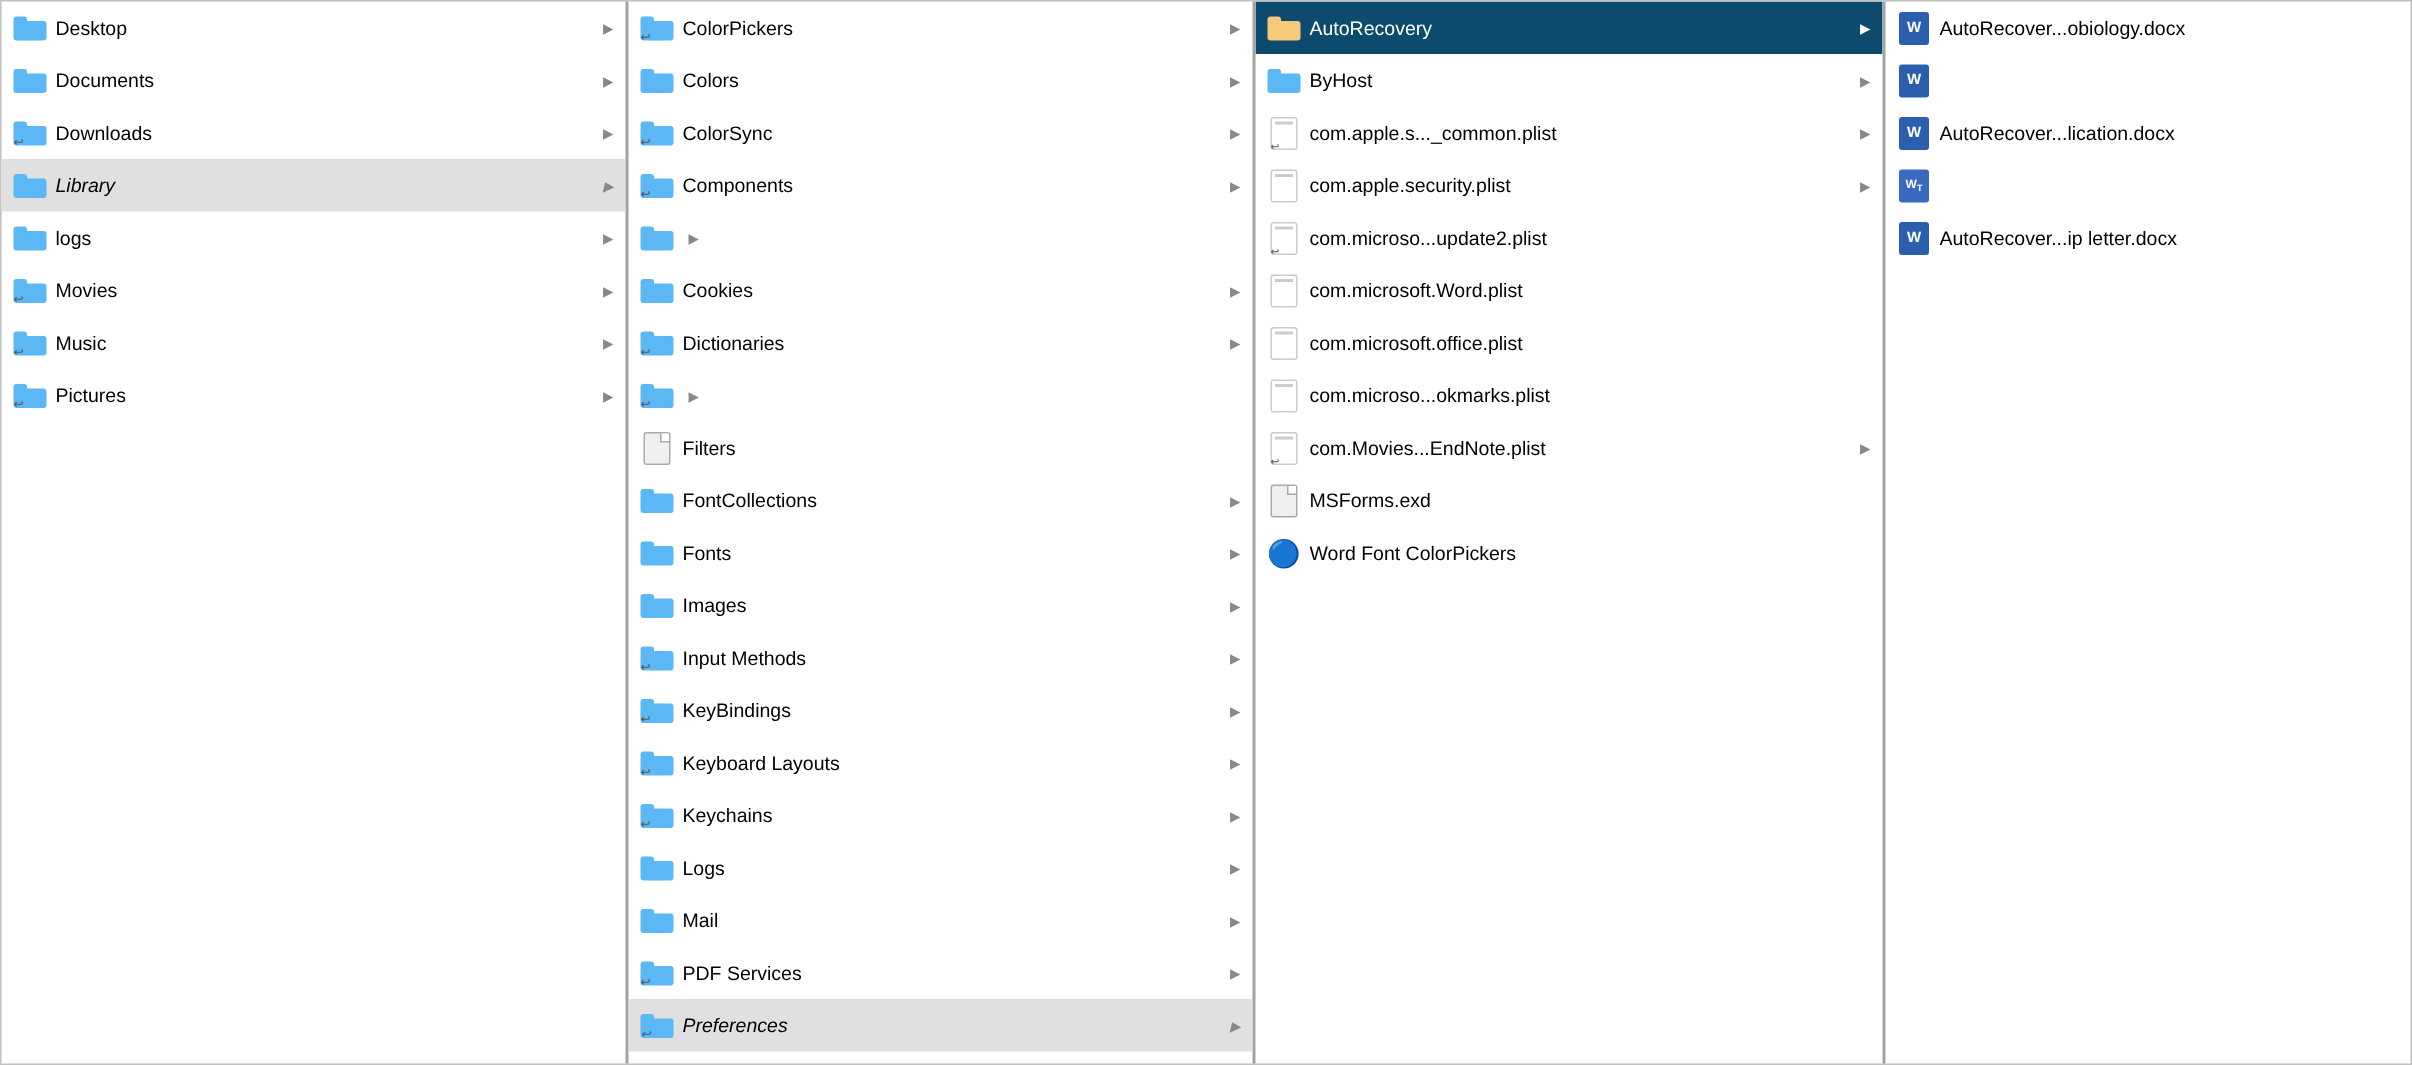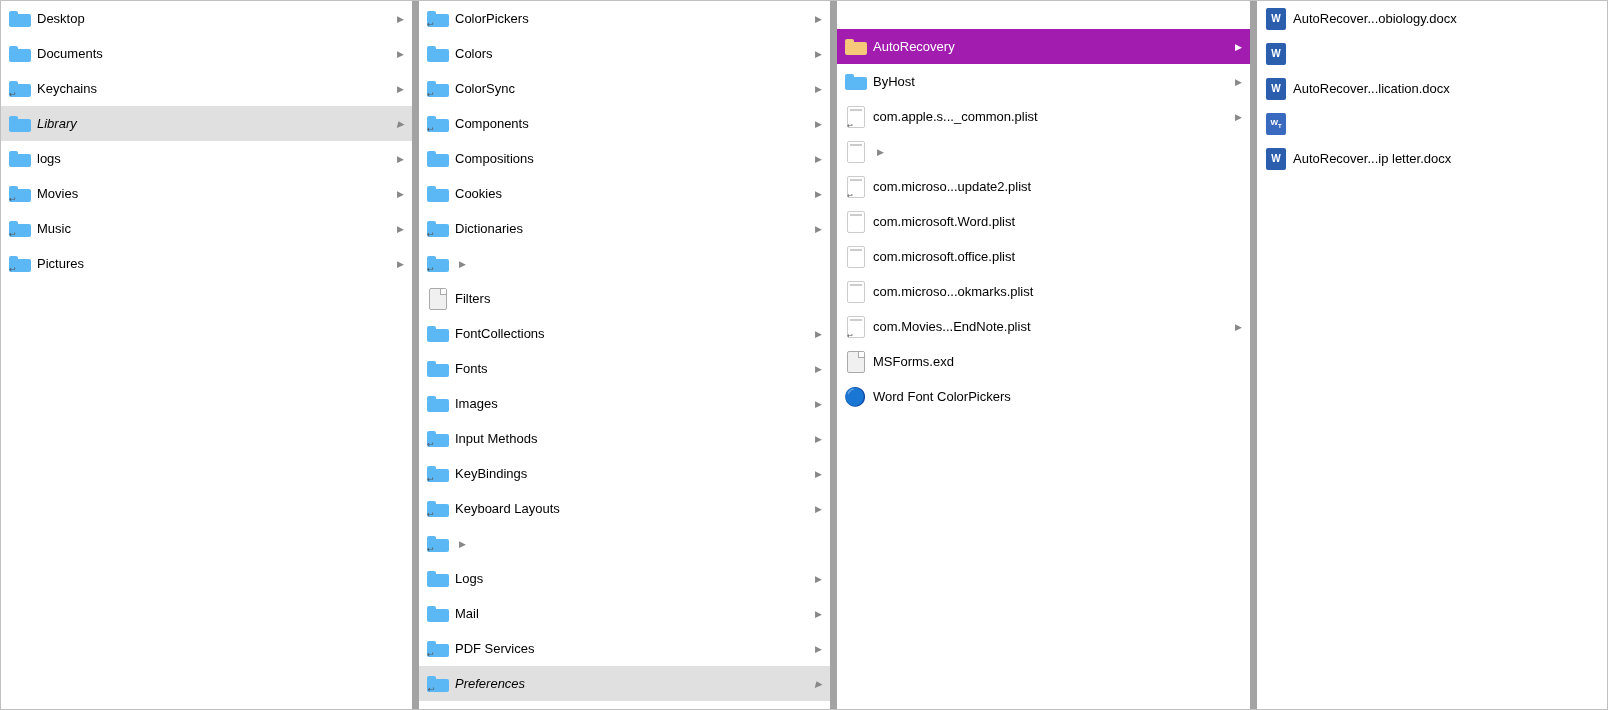--- a/index.html
+++ b/index.html
@@ -14,21 +14,21 @@
       display: flex;
       width: 1608px;
       height: 710px;
       background: #ffffff;
       border: 1px solid #c0c0c0;
     }
     .column {
       display: flex;
       flex-direction: column;
       height: 100%;
-      border-right: 7px solid #a3a3a3;
+      border-right: 2px solid #a3a3a3;
       overflow-y: auto;
       overflow-x: hidden;
       min-width: 0;
     }
     .column-1 { width: 418px; }
     .column-2 { width: 418px; }
     .column-3 { width: 420px; }
     .column-4 { width: 352px; flex: 1; border-right: none; }
 
     .row {
@@ -149,23 +149,22 @@
     .column::-webkit-scrollbar-track { background: transparent; }
     .column::-webkit-scrollbar-thumb { background: #c0c0c0; border-radius: 3px; }
 
     
     .row.highlighted {
       background: #e0e0e0;
       font-style: italic;
     }
     
     .row.orange-selected {
-      background: #a21caf;
+      background: #0c4a6e;
       color: white;
-      margin-top: 28px;
     }
     .row.orange-selected .chevron { color: white; }
   </style>
 </head>
 <body>
 
 <div class="finder-window">
 
   <div class="column column-1">
     <div class="row">
@@ -182,204 +181,204 @@
       <span class="label">Documents</span>
       <span class="chevron">▶</span>
     </div>
     <div class="row">
       <div class="icon">
         <div style="position:relative;width:22px;height:16px;">
           <div class="folder-icon"></div>
           <div style="position:absolute;bottom:-2px;left:0;font-size:8px;color:#555;">↩</div>
         </div>
       </div>
+      <span class="label">Downloads</span>
+      <span class="chevron">▶</span>
+    </div>
+    <div class="row highlighted">
+      <div class="icon">
+          <div class="folder-icon"></div>
+        </div>
+      <span class="label">Library</span>
+      <span class="chevron">▶</span>
+    </div>
+    <div class="row">
+      <div class="icon">
+          <div class="folder-icon"></div>
+        </div>
+      <span class="label">logs</span>
+      <span class="chevron">▶</span>
+    </div>
+    <div class="row">
+      <div class="icon">
+        <div style="position:relative;width:22px;height:16px;">
+          <div class="folder-icon"></div>
+          <div style="position:absolute;bottom:-2px;left:0;font-size:8px;color:#555;">↩</div>
+        </div>
+      </div>
+      <span class="label">Movies</span>
+      <span class="chevron">▶</span>
+    </div>
+    <div class="row">
+      <div class="icon">
+        <div style="position:relative;width:22px;height:16px;">
+          <div class="folder-icon"></div>
+          <div style="position:absolute;bottom:-2px;left:0;font-size:8px;color:#555;">↩</div>
+        </div>
+      </div>
+      <span class="label">Music</span>
+      <span class="chevron">▶</span>
+    </div>
+    <div class="row">
+      <div class="icon">
+        <div style="position:relative;width:22px;height:16px;">
+          <div class="folder-icon"></div>
+          <div style="position:absolute;bottom:-2px;left:0;font-size:8px;color:#555;">↩</div>
+        </div>
+      </div>
+      <span class="label">Pictures</span>
+      <span class="chevron">▶</span>
+    </div>
+  </div>
+
+  <div class="column column-2">
+    <div class="row">
+      <div class="icon">
+        <div style="position:relative;width:22px;height:16px;">
+          <div class="folder-icon"></div>
+          <div style="position:absolute;bottom:-2px;left:0;font-size:8px;color:#555;">↩</div>
+        </div>
+      </div>
+      <span class="label">ColorPickers</span>
+      <span class="chevron">▶</span>
+    </div>
+    <div class="row">
+      <div class="icon">
+          <div class="folder-icon"></div>
+        </div>
+      <span class="label">Colors</span>
+      <span class="chevron">▶</span>
+    </div>
+    <div class="row">
+      <div class="icon">
+        <div style="position:relative;width:22px;height:16px;">
+          <div class="folder-icon"></div>
+          <div style="position:absolute;bottom:-2px;left:0;font-size:8px;color:#555;">↩</div>
+        </div>
+      </div>
+      <span class="label">ColorSync</span>
+      <span class="chevron">▶</span>
+    </div>
+    <div class="row">
+      <div class="icon">
+        <div style="position:relative;width:22px;height:16px;">
+          <div class="folder-icon"></div>
+          <div style="position:absolute;bottom:-2px;left:0;font-size:8px;color:#555;">↩</div>
+        </div>
+      </div>
+      <span class="label">Components</span>
+      <span class="chevron">▶</span>
+    </div>
+    <div class="row">
+      <div class="icon">
+          <div class="folder-icon"></div>
+        </div>
+      <span class="chevron">▶</span>
+    </div>
+    <div class="row">
+      <div class="icon">
+          <div class="folder-icon"></div>
+        </div>
+      <span class="label">Cookies</span>
+      <span class="chevron">▶</span>
+    </div>
+    <div class="row">
+      <div class="icon">
+        <div style="position:relative;width:22px;height:16px;">
+          <div class="folder-icon"></div>
+          <div style="position:absolute;bottom:-2px;left:0;font-size:8px;color:#555;">↩</div>
+        </div>
+      </div>
+      <span class="label">Dictionaries</span>
+      <span class="chevron">▶</span>
+    </div>
+    <div class="row">
+      <div class="icon">
+        <div style="position:relative;width:22px;height:16px;">
+          <div class="folder-icon"></div>
+          <div style="position:absolute;bottom:-2px;left:0;font-size:8px;color:#555;">↩</div>
+        </div>
+      </div>
+      <span class="chevron">▶</span>
+    </div>
+    <div class="row">
+      <div class="icon">
+        <div class="file-icon"></div>
+      </div>
+      <span class="label">Filters</span>
+    </div>
+    <div class="row">
+      <div class="icon">
+          <div class="folder-icon"></div>
+        </div>
+      <span class="label">FontCollections</span>
+      <span class="chevron">▶</span>
+    </div>
+    <div class="row">
+      <div class="icon">
+          <div class="folder-icon"></div>
+        </div>
+      <span class="label">Fonts</span>
+      <span class="chevron">▶</span>
+    </div>
+    <div class="row">
+      <div class="icon">
+          <div class="folder-icon"></div>
+        </div>
+      <span class="label">Images</span>
+      <span class="chevron">▶</span>
+    </div>
+    <div class="row">
+      <div class="icon">
+        <div style="position:relative;width:22px;height:16px;">
+          <div class="folder-icon"></div>
+          <div style="position:absolute;bottom:-2px;left:0;font-size:8px;color:#555;">↩</div>
+        </div>
+      </div>
+      <span class="label">Input Methods</span>
+      <span class="chevron">▶</span>
+    </div>
+    <div class="row">
+      <div class="icon">
+        <div style="position:relative;width:22px;height:16px;">
+          <div class="folder-icon"></div>
+          <div style="position:absolute;bottom:-2px;left:0;font-size:8px;color:#555;">↩</div>
+        </div>
+      </div>
+      <span class="label">KeyBindings</span>
+      <span class="chevron">▶</span>
+    </div>
+    <div class="row">
+      <div class="icon">
+        <div style="position:relative;width:22px;height:16px;">
+          <div class="folder-icon"></div>
+          <div style="position:absolute;bottom:-2px;left:0;font-size:8px;color:#555;">↩</div>
+        </div>
+      </div>
+      <span class="label">Keyboard Layouts</span>
+      <span class="chevron">▶</span>
+    </div>
+    <div class="row">
+      <div class="icon">
+        <div style="position:relative;width:22px;height:16px;">
+          <div class="folder-icon"></div>
+          <div style="position:absolute;bottom:-2px;left:0;font-size:8px;color:#555;">↩</div>
+        </div>
+      </div>
       <span class="label">Keychains</span>
-      <span class="chevron">▶</span>
-    </div>
-    <div class="row highlighted">
-      <div class="icon">
-          <div class="folder-icon"></div>
-        </div>
-      <span class="label">Library</span>
-      <span class="chevron">▶</span>
-    </div>
-    <div class="row">
-      <div class="icon">
-          <div class="folder-icon"></div>
-        </div>
-      <span class="label">logs</span>
-      <span class="chevron">▶</span>
-    </div>
-    <div class="row">
-      <div class="icon">
-        <div style="position:relative;width:22px;height:16px;">
-          <div class="folder-icon"></div>
-          <div style="position:absolute;bottom:-2px;left:0;font-size:8px;color:#555;">↩</div>
-        </div>
-      </div>
-      <span class="label">Movies</span>
-      <span class="chevron">▶</span>
-    </div>
-    <div class="row">
-      <div class="icon">
-        <div style="position:relative;width:22px;height:16px;">
-          <div class="folder-icon"></div>
-          <div style="position:absolute;bottom:-2px;left:0;font-size:8px;color:#555;">↩</div>
-        </div>
-      </div>
-      <span class="label">Music</span>
-      <span class="chevron">▶</span>
-    </div>
-    <div class="row">
-      <div class="icon">
-        <div style="position:relative;width:22px;height:16px;">
-          <div class="folder-icon"></div>
-          <div style="position:absolute;bottom:-2px;left:0;font-size:8px;color:#555;">↩</div>
-        </div>
-      </div>
-      <span class="label">Pictures</span>
-      <span class="chevron">▶</span>
-    </div>
-  </div>
-
-  <div class="column column-2">
-    <div class="row">
-      <div class="icon">
-        <div style="position:relative;width:22px;height:16px;">
-          <div class="folder-icon"></div>
-          <div style="position:absolute;bottom:-2px;left:0;font-size:8px;color:#555;">↩</div>
-        </div>
-      </div>
-      <span class="label">ColorPickers</span>
-      <span class="chevron">▶</span>
-    </div>
-    <div class="row">
-      <div class="icon">
-          <div class="folder-icon"></div>
-        </div>
-      <span class="label">Colors</span>
-      <span class="chevron">▶</span>
-    </div>
-    <div class="row">
-      <div class="icon">
-        <div style="position:relative;width:22px;height:16px;">
-          <div class="folder-icon"></div>
-          <div style="position:absolute;bottom:-2px;left:0;font-size:8px;color:#555;">↩</div>
-        </div>
-      </div>
-      <span class="label">ColorSync</span>
-      <span class="chevron">▶</span>
-    </div>
-    <div class="row">
-      <div class="icon">
-        <div style="position:relative;width:22px;height:16px;">
-          <div class="folder-icon"></div>
-          <div style="position:absolute;bottom:-2px;left:0;font-size:8px;color:#555;">↩</div>
-        </div>
-      </div>
-      <span class="label">Components</span>
-      <span class="chevron">▶</span>
-    </div>
-    <div class="row">
-      <div class="icon">
-          <div class="folder-icon"></div>
-        </div>
-      <span class="label">Compositions</span>
-      <span class="chevron">▶</span>
-    </div>
-    <div class="row">
-      <div class="icon">
-          <div class="folder-icon"></div>
-        </div>
-      <span class="label">Cookies</span>
-      <span class="chevron">▶</span>
-    </div>
-    <div class="row">
-      <div class="icon">
-        <div style="position:relative;width:22px;height:16px;">
-          <div class="folder-icon"></div>
-          <div style="position:absolute;bottom:-2px;left:0;font-size:8px;color:#555;">↩</div>
-        </div>
-      </div>
-      <span class="label">Dictionaries</span>
-      <span class="chevron">▶</span>
-    </div>
-    <div class="row">
-      <div class="icon">
-        <div style="position:relative;width:22px;height:16px;">
-          <div class="folder-icon"></div>
-          <div style="position:absolute;bottom:-2px;left:0;font-size:8px;color:#555;">↩</div>
-        </div>
-      </div>
-      <span class="chevron">▶</span>
-    </div>
-    <div class="row">
-      <div class="icon">
-        <div class="file-icon"></div>
-      </div>
-      <span class="label">Filters</span>
-    </div>
-    <div class="row">
-      <div class="icon">
-          <div class="folder-icon"></div>
-        </div>
-      <span class="label">FontCollections</span>
-      <span class="chevron">▶</span>
-    </div>
-    <div class="row">
-      <div class="icon">
-          <div class="folder-icon"></div>
-        </div>
-      <span class="label">Fonts</span>
-      <span class="chevron">▶</span>
-    </div>
-    <div class="row">
-      <div class="icon">
-          <div class="folder-icon"></div>
-        </div>
-      <span class="label">Images</span>
-      <span class="chevron">▶</span>
-    </div>
-    <div class="row">
-      <div class="icon">
-        <div style="position:relative;width:22px;height:16px;">
-          <div class="folder-icon"></div>
-          <div style="position:absolute;bottom:-2px;left:0;font-size:8px;color:#555;">↩</div>
-        </div>
-      </div>
-      <span class="label">Input Methods</span>
-      <span class="chevron">▶</span>
-    </div>
-    <div class="row">
-      <div class="icon">
-        <div style="position:relative;width:22px;height:16px;">
-          <div class="folder-icon"></div>
-          <div style="position:absolute;bottom:-2px;left:0;font-size:8px;color:#555;">↩</div>
-        </div>
-      </div>
-      <span class="label">KeyBindings</span>
-      <span class="chevron">▶</span>
-    </div>
-    <div class="row">
-      <div class="icon">
-        <div style="position:relative;width:22px;height:16px;">
-          <div class="folder-icon"></div>
-          <div style="position:absolute;bottom:-2px;left:0;font-size:8px;color:#555;">↩</div>
-        </div>
-      </div>
-      <span class="label">Keyboard Layouts</span>
-      <span class="chevron">▶</span>
-    </div>
-    <div class="row">
-      <div class="icon">
-        <div style="position:relative;width:22px;height:16px;">
-          <div class="folder-icon"></div>
-          <div style="position:absolute;bottom:-2px;left:0;font-size:8px;color:#555;">↩</div>
-        </div>
-      </div>
       <span class="chevron">▶</span>
     </div>
     <div class="row">
       <div class="icon">
           <div class="folder-icon"></div>
         </div>
       <span class="label">Logs</span>
       <span class="chevron">▶</span>
     </div>
     <div class="row">
@@ -439,20 +438,21 @@
       </div>
       <span class="label">com.apple.s..._common.plist</span>
       <span class="chevron">▶</span>
     </div>
     <div class="row">
       <div class="icon">
         <div style="position:relative;width:18px;height:22px;">
           <div class="plist-icon"></div>
         </div>
       </div>
+      <span class="label">com.apple.security.plist</span>
       <span class="chevron">▶</span>
     </div>
     <div class="row">
       <div class="icon">
         <div style="position:relative;width:18px;height:22px;">
           <div class="plist-icon"></div>
           <div style="position:absolute;bottom:-2px;left:0;font-size:7px;color:#555;">↩</div>
         </div>
       </div>
       <span class="label">com.microso...update2.plist</span>

